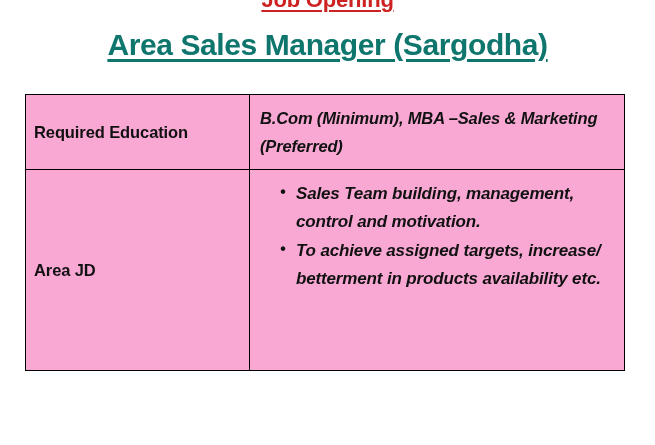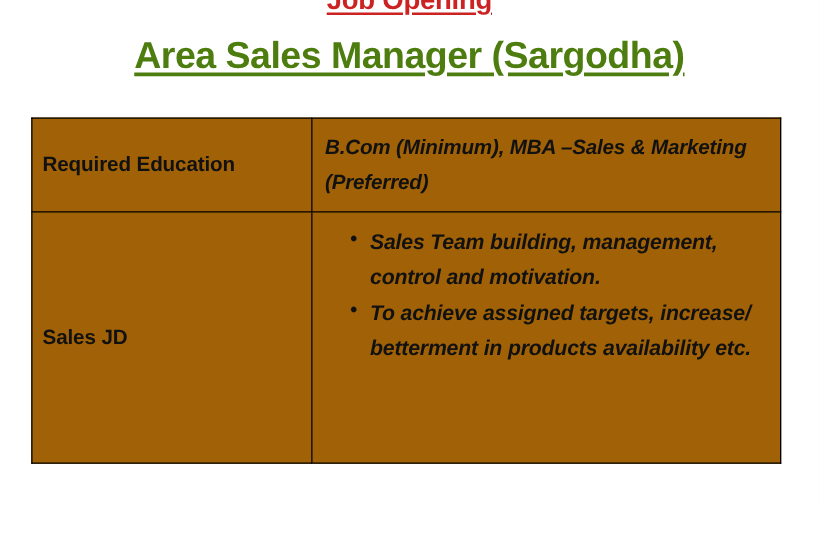--- a/index.html
+++ b/index.html
@@ -38,37 +38,37 @@
     white-space: nowrap;
   }
   .heading-main {
     position: absolute;
     top: 28px;
     left: 0;
     width: 655px;
     text-align: center;
     font-size: 30px;
     font-weight: bold;
-    color: #4d7c0f;
+    color: #0f766e;
     text-decoration: underline;
     text-decoration-thickness: 2.5px;
     text-underline-offset: 4px;
     letter-spacing: -0.4px;
     white-space: nowrap;
   }
 
   
   .jd-table {
     position: absolute;
     left: 25px;
     top: 94px;
     width: 597px;
     border-collapse: collapse;
     table-layout: fixed;
-    background: #a16207;
+    background: #f9a8d4;
   }
   .jd-table td {
     border: 1.6px solid #000000;
     padding: 0;
     vertical-align: middle;
     color: #111111;
   }
   .col-label {
     width: 223px;
   }
@@ -138,21 +138,21 @@
           <div class="label-text">Required Education</div>
         </td>
         <td class="col-value">
           <div class="value-text">B.Com (Minimum), MBA –Sales &amp; Marketing (Preferred)</div>
         </td>
       </tr>
 
 
       <tr class="row-jd">
         <td class="col-label">
-          <div class="label-text">Sales JD</div>
+          <div class="label-text">Area JD</div>
         </td>
         <td class="col-value">
           <ul class="jd-list">
             <li>Sales Team building, management, control and motivation.</li>
             <li>To achieve assigned targets, increase/ betterment in products availability etc.</li>
           </ul>
         </td>
       </tr>
 
     </tbody>

